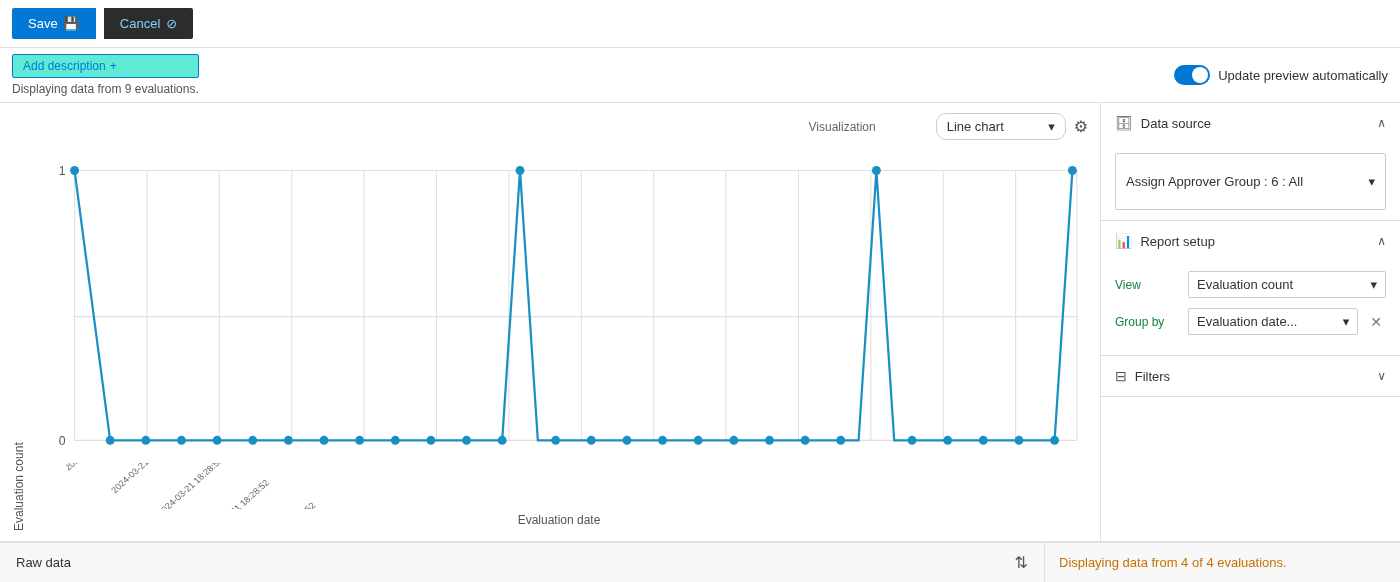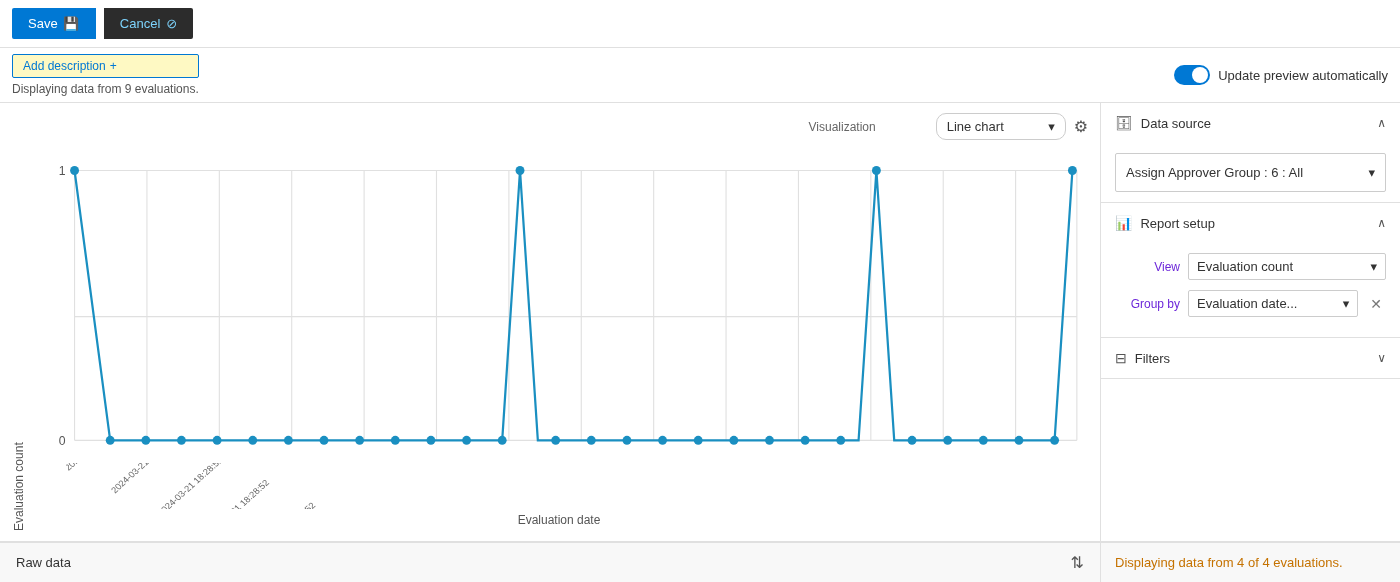--- a/index.html
+++ b/index.html
@@ -17,21 +17,21 @@
     }
     .cancel-btn {
       display: flex; align-items: center; gap: 6px; background: #2c2c2c; color: #7dd3fc; border: none; padding: 8px 16px; cursor: pointer; font-size: 13px; border-radius: 0 2px 2px 0;
     }
 
     
     .sub-bar {
       display: flex; align-items: center; justify-content: space-between; padding: 6px 12px; border-bottom: 1px solid #e0e0e0; background: #fff;
     }
     .add-desc-btn {
-      display: flex; align-items: center; gap: 4px; border: 1px solid #0078d4; color: #0078d4; background: #fef9c3; padding: 4px 10px; cursor: pointer; font-size: 12px; border-radius: 2px;
+      display: flex; align-items: center; gap: 4px; border: 1px solid #0078d4; color: #0078d4; background: #5eead4; padding: 4px 10px; cursor: pointer; font-size: 12px; border-radius: 2px;
     }
     .data-info { font-size: 12px; color: #555; margin-top: 2px; }
     .toggle-area { display: flex; align-items: center; gap: 8px; }
     .toggle-label { font-size: 13px; color: #333; }
     .toggle-switch {
       width: 36px; height: 20px; background: #0078d4; border-radius: 10px; position: relative; cursor: pointer;
     }
     .toggle-switch::after {
       content: ''; position: absolute; width: 16px; height: 16px; background: #fff; border-radius: 50%; top: 2px; left: 18px;
     }
@@ -78,41 +78,41 @@
       border-bottom: 1px solid #e0e0e0;
     }
     .panel-section-header {
       display: flex; align-items: center; justify-content: space-between; padding: 12px 14px; cursor: pointer; font-size: 13px; font-weight: 500;
     }
     .panel-section-header-left { display: flex; align-items: center; gap: 8px; }
     .section-icon { font-size: 14px; color: #555; }
     .chevron { font-size: 12px; color: #555; }
     .panel-section-body { padding: 10px 14px; }
     .datasource-select {
-      display: flex; align-items: center; justify-content: space-between; border: 1px solid #ccc; padding: 11px 10px; border-radius: 2px; cursor: pointer; font-size: 13px; background: #fff;
+      display: flex; align-items: center; justify-content: space-between; border: 1px solid #ccc; padding: 20px 10px; border-radius: 2px; cursor: pointer; font-size: 13px; background: #fff;
     }
     .report-setup-row {
       display: flex; align-items: center; margin-bottom: 10px; gap: 8px;
     }
-    .report-setup-row-label { font-size: 12px; color: #6d28d9; width: 65px; flex-shrink: 0; text-align: right; }
+    .report-setup-row-label { font-size: 12px; color: #15803d; width: 65px; flex-shrink: 0; text-align: left; }
     .report-setup-select {
       display: flex; align-items: center; justify-content: space-between; border: 1px solid #ccc; padding: 5px 8px; border-radius: 2px; cursor: pointer; font-size: 13px; background: #fff; flex: 1;
     }
     .clear-btn { background: none; border: none; cursor: pointer; color: #777; font-size: 14px; padding: 2px 4px; }
 
     
     .bottom-bar {
       display: flex; align-items: center; justify-content: space-between; padding: 8px 16px; border-top: 1px solid #e0e0e0; background: #f8f8f8; min-height: 40px;
     }
     .bottom-bar-left { font-size: 13px; font-weight: 500; color: #333; }
     .expand-icon { font-size: 16px; color: #555; cursor: pointer; }
 
     
     .right-bottom {
-      width: 300px; border-left: 1px solid #e0e0e0; border-top: 1px solid #e0e0e0; background: #f8f8f8; display: flex; align-items: center; padding: 8px 14px; font-size: 13px; color: #c57200;
+      width: 356px; border-left: 1px solid #e0e0e0; border-top: 1px solid #e0e0e0; background: #f8f8f8; display: flex; align-items: center; padding: 8px 14px; font-size: 13px; color: #c57200;
     }
   </style>
 </head>
 <body>
 
 <div class="top-bar">
   <button class="save-btn">
     <span>Save</span>
     <span>💾</span>
   </button>

